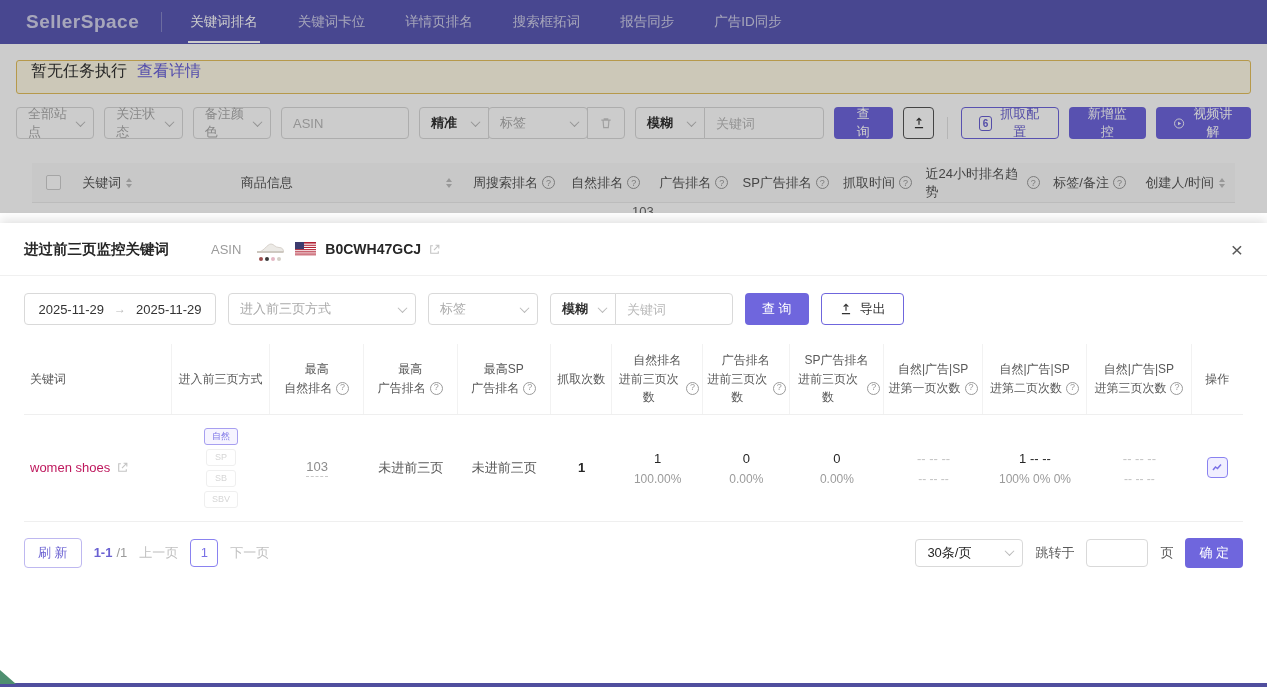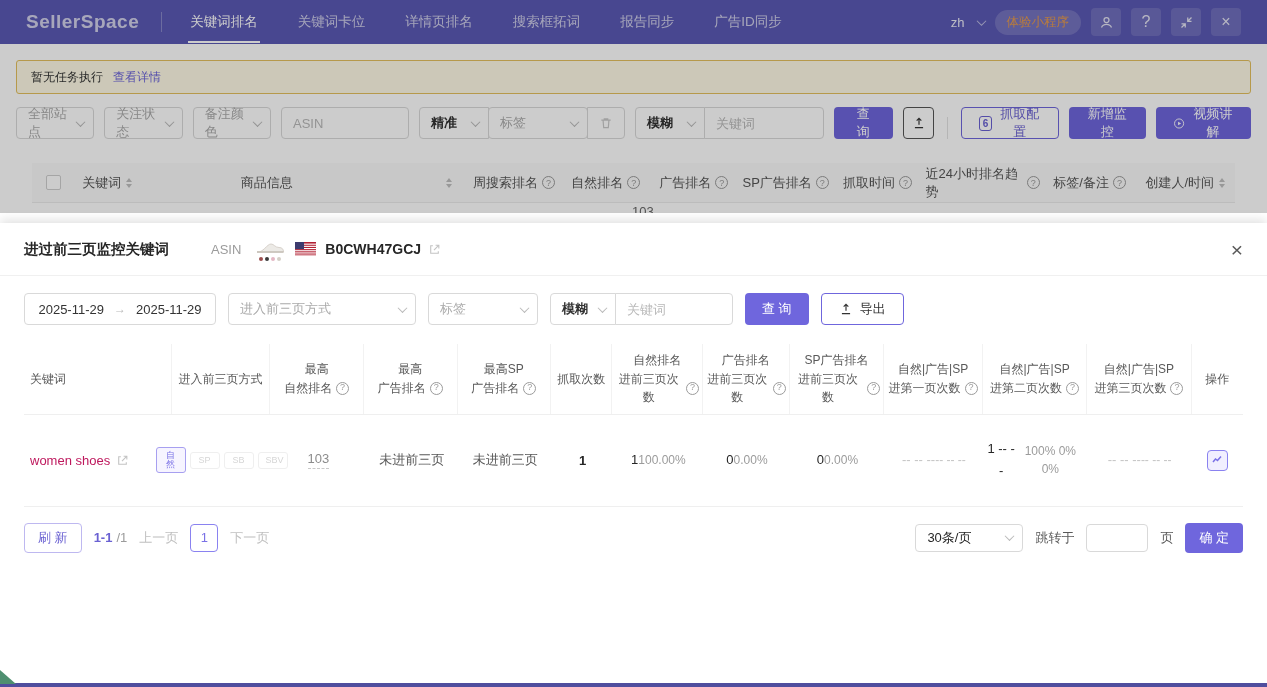--- a/index.html
+++ b/index.html
@@ -20,21 +20,21 @@
   .nav-right { margin-left:auto; display:flex; align-items:center; gap:10px; }
   .lang { display:flex; align-items:center; gap:5px; color:rgba(255,255,255,.88); font-size:13px; }
   .lang .caret { border-color:rgba(255,255,255,.6); }
   .pill { background:rgba(255,255,255,.16); color:#e89b4a; font-size:12.5px; padding:4px 12px; border-radius:13px; }
   .nav-icon-btn { width:30px; height:28px; border-radius:4px; background:rgba(255,255,255,.13);
                   display:flex; align-items:center; justify-content:center; color:rgba(255,255,255,.82); font-size:16px; }
   .nav-icon-btn svg { width:15px; height:15px; }
 
   .top-content { padding:16px; }
   .notice { height:34px; border:1px solid #e4c05e; background:#fffbe6; border-radius:3px;
-            display:flex; align-items:center; padding:0 14px; font-size:12px; color:#333; }
+            display:flex; padding:0 14px; font-size:16px; color:#333; }
   .notice a { color:#6a62d8; margin-left:10px; text-decoration:none; }
 
   .filters { margin-top:13px; display:flex; align-items:flex-end; gap:10px; }
   .sel, .inp, .grp > .sel, .grp > .inp { height:32px; border:1px solid #d9d9d9; border-radius:4px; background:#fff;
         display:flex; align-items:center; justify-content:space-between; padding:0 9px 0 11px; color:#ababab; font-size:13px; }
   .sel b { color:#333; font-weight:bold; }
   .caret { width:7px; height:7px; border-right:1.4px solid #b9b9b9; border-bottom:1.4px solid #b9b9b9;
            transform:rotate(45deg) translate(-1px,-1px); margin-left:8px; flex:none; }
   .grp { display:flex; }
   .grp > * { border-radius:0; margin-left:-1px; }
@@ -97,21 +97,21 @@
   .m-thead { display:flex; align-items:stretch; border-bottom:1px solid #efefef; font-size:12px; color:#595959; }
   .m-th { display:flex; flex-direction:column; align-items:center; justify-content:center; text-align:center;
           padding:7px 3px; line-height:1.55; border-right:1px solid #f2f2f2; }
   .m-th:last-child { border-right:none; }
   .m-th .l2row { display:flex; align-items:center; }
   .m-th.left { align-items:flex-start; padding-left:6px; }
   .c1{width:150px}.c2{width:100px}.c3{width:95px}.c4{width:95px}.c5{width:95px}.c6{width:62px}
   .c7{width:92px}.c8{width:88px}.c9{width:96px}.c10{width:100px}.c11{width:106px}.c12{width:106px}.c13{width:52px}
 
   .m-row { display:flex; align-items:center; border-bottom:1px solid #efefef; padding:13px 0; min-height:92px; font-size:13px; }
-  .m-td { display:flex; flex-direction:row; align-items:center; justify-content:center; text-align:center; padding:0 3px; }
+  .m-td { display:flex; flex-direction:column; align-items:center; justify-content:center; text-align:center; padding:0 3px; }
   .kw-cell { flex-direction:row; justify-content:flex-start; padding-left:6px; gap:6px; color:#be185d; }
   .kw-cell .ext { margin-left:0; }
   .methods { gap:4px; }
   .m-badge { font-size:9px; line-height:1; padding:3px 7px; border-radius:3px; border:1px solid; min-width:30px; text-align:center; }
   .m-badge.on { color:#7a71e6; border-color:#a79ff0; background:#f6f4ff; }
   .m-badge.off { color:#d6d6d6; border-color:#efefef; background:#fff; }
   .rank-link { color:#8c8c8c; border-bottom:1px dashed #c9c9c9; padding-bottom:2px; cursor:pointer; }
   .plain { color:#595959; }
   .bold-num { font-weight:bold; color:#262626; }
   .two .t { color:#262626; line-height:1.7; }
@@ -147,41 +147,20 @@
   <div class="navbar">
     <span class="logo">SellerSpace</span>
     <span class="nav-divider"></span>
     <div class="menu">
       <span class="menu-item active">关键词排名</span>
       <span class="menu-item">关键词卡位</span>
       <span class="menu-item">详情页排名</span>
       <span class="menu-item">搜索框拓词</span>
       <span class="menu-item">报告同步</span>
       <span class="menu-item">广告ID同步</span>
-    </div>
-    <div class="nav-right">
-      <span class="lang">
-        <span>zh</span>
-        <span class="caret"></span>
-      </span>
-      <span class="pill">体验小程序</span>
-      <span class="nav-icon-btn">
-        <svg viewBox="0 0 24 24" fill="none" stroke="currentColor" stroke-width="2">
-            <circle cx="12" cy="8" r="4"></circle>
-            <path d="M4 20c1.5-4 6-5 8-5s6.5 1 8 5"></path>
-          </svg>
-      </span>
-      <span class="nav-icon-btn">?</span>
-      <span class="nav-icon-btn">
-        <svg viewBox="0 0 24 24" fill="none" stroke="currentColor" stroke-width="2">
-            <path d="M20 4l-6 6M14 4v6h6"></path>
-            <path d="M4 20l6-6M10 20v-6H4"></path>
-          </svg>
-      </span>
-      <span class="nav-icon-btn">×</span>
     </div>
   </div>
 
   <div class="top-content">
     <div class="notice">
       <span>暂无任务执行</span>
       <a>查看详情</a>
     </div>
 
     <div class="filters">

